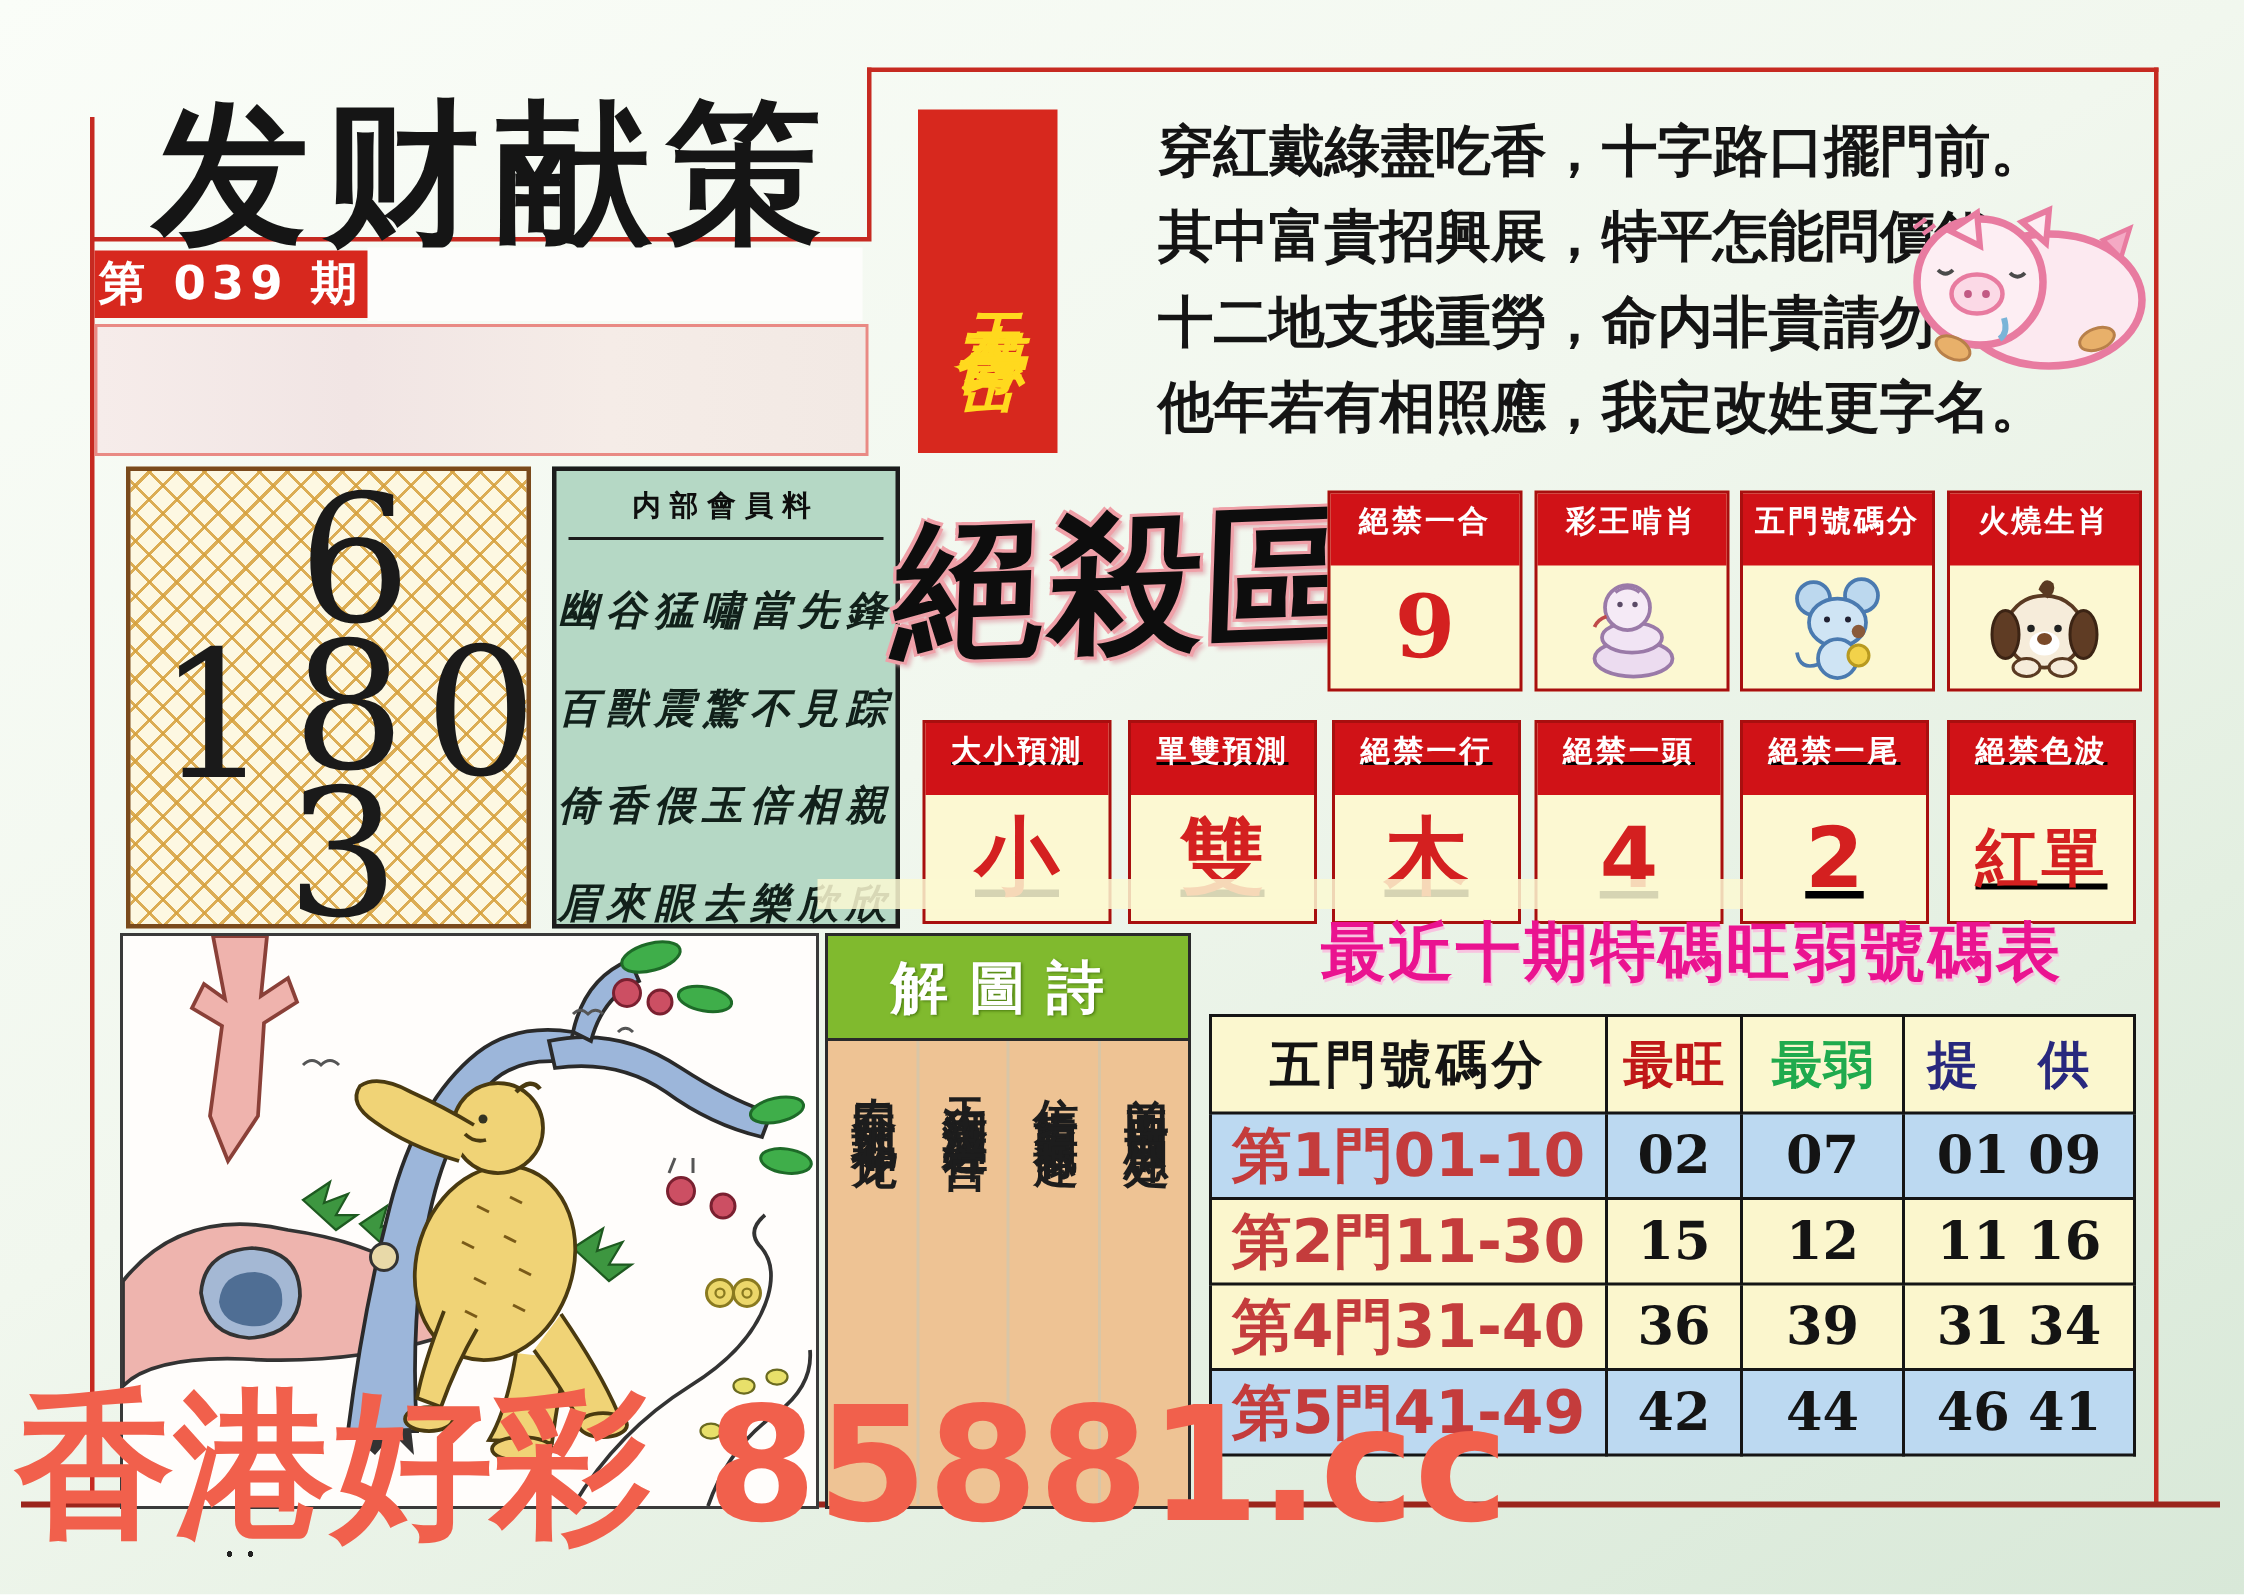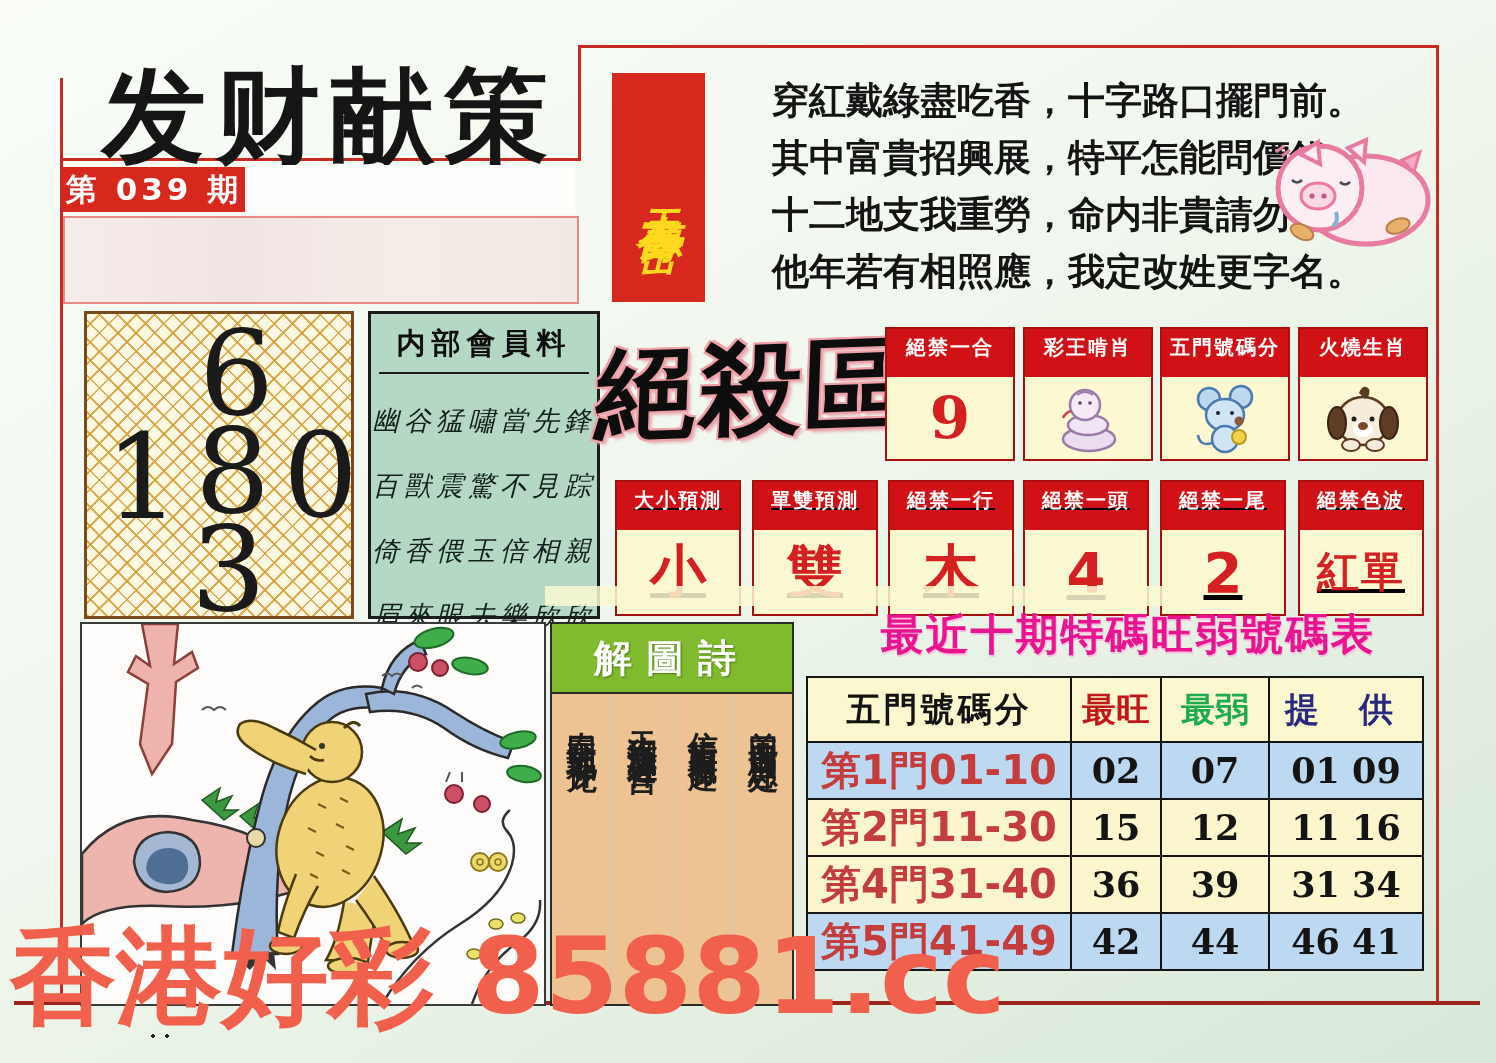--- a/index.html
+++ b/index.html
@@ -37,23 +37,23 @@
       background:
        repeating-linear-gradient(45deg,rgba(214,160,60,.85) 0 2px,transparent 2px 13px),
        repeating-linear-gradient(-45deg,rgba(214,160,60,.85) 0 2px,transparent 2px 13px),
        #fdf8e2;}
   .hnum{position:absolute;font-family:"DejaVu Serif",serif;color:#1a1a1a;
       font-size:118px;font-weight:500;line-height:1;}
 
   
   #member-box{left:368px;top:311px;width:226px;height:302px;background:#b5d8c5;
       border:3px solid #1c1c1c;}
-  #member-title{margin:10px 8px 0 8px;text-align:center;font-size:29px;font-weight:800;
+  #member-title{margin:10px 8px 0 8px;text-align:center;font-size:19px;font-weight:800;
       color:#0e0e0e;letter-spacing:6px;padding-bottom:8px;border-bottom:2px solid #1c1c1c;}
-  .mline{text-align:center;font-family:"DejaVu Serif",serif;font-weight:400;font-style:italic;
+  .mline{text-align:center;font-family:"DejaVu Serif",serif;font-weight:700;font-style:italic;
       font-size:27px;color:#11201a;letter-spacing:5px;margin-top:29px;white-space:nowrap;}
 
   
   #killzone-title{left:596px;top:322px;width:300px;font-size:102px;font-weight:900;
       color:#0d0d0d;letter-spacing:2px;transform:rotate(-2deg) skewX(-4deg);
       text-shadow:2px 2px 0 #efa0a8,-2px 2px 0 #efa0a8,2px -2px 0 #efa0a8,-2px -2px 0 #efa0a8,
                   4px 4px 3px #e4b9bd;white-space:nowrap;font-family:"DejaVu Serif",serif;}
 
   
   .mbox{position:absolute;border:2px solid #a80f0f;background:#fcf8d2;}

